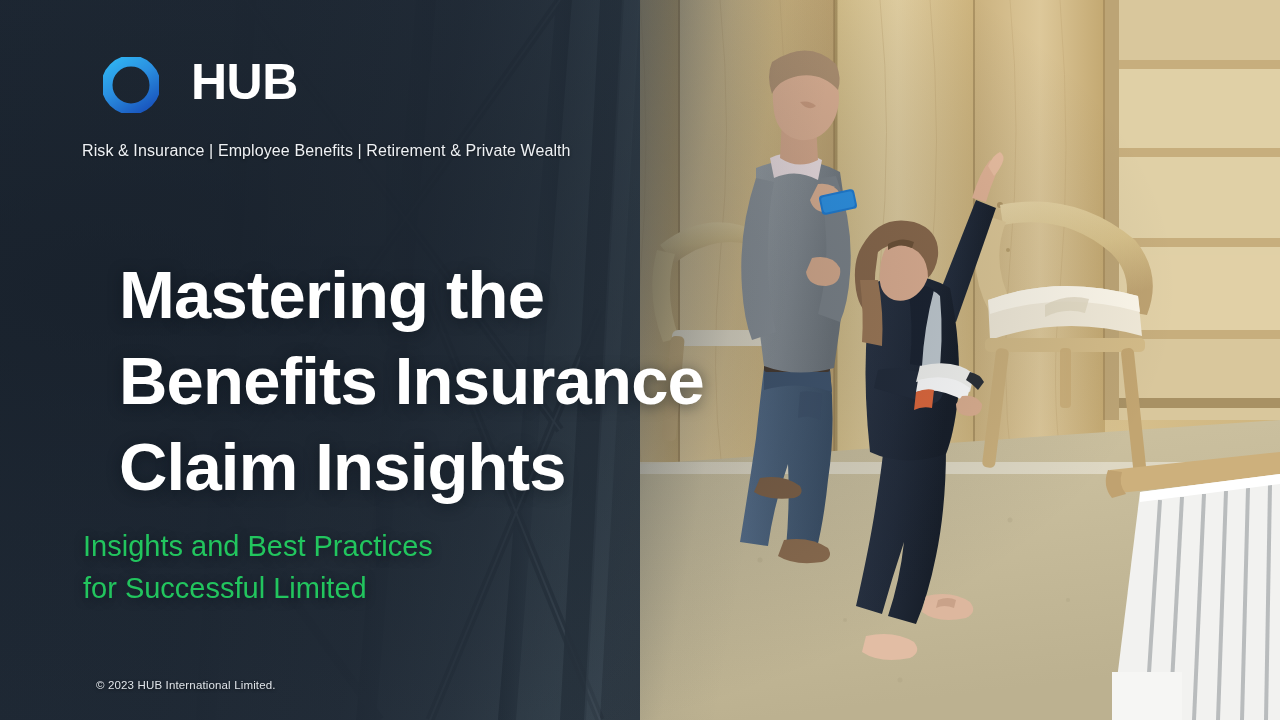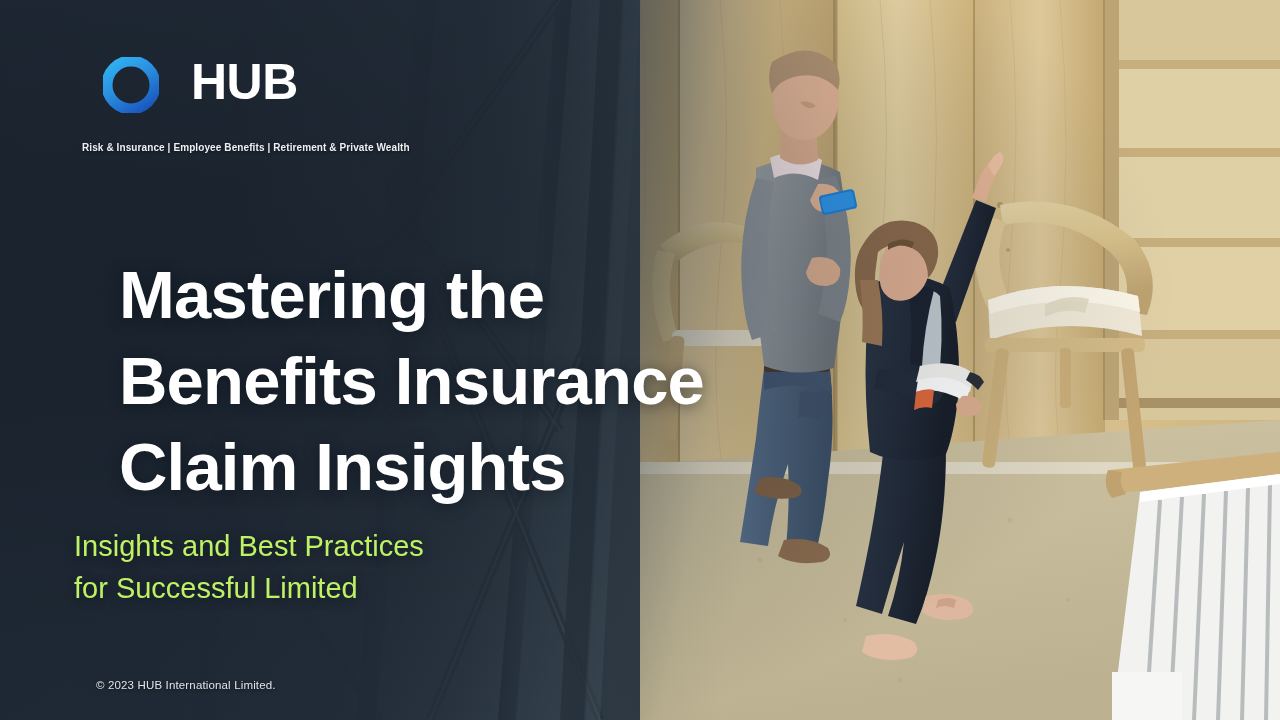--- a/index.html
+++ b/index.html
@@ -55,43 +55,43 @@
     font-size:50px;
     font-weight:bold;
     letter-spacing:-0.5px;
     line-height:1;
     font-family:"Liberation Sans", sans-serif;
   }
 
   .tagline {
     position:absolute; left:82px; top:142px;
     color:#eef1f4;
-    font-size:10px;
-    font-weight:bold;
+    font-size:16px;
+    font-weight:normal;
     letter-spacing:0.1px;
     white-space:nowrap;
     text-shadow:0 1px 3px rgba(0,0,0,0.55);
   }
 
   .title {
     position:absolute; left:83px; top:252px;
     width:700px;
     color:#ffffff;
     font-size:67px;
     font-weight:bold;
     line-height:86px;
     letter-spacing:-0.8px;
     text-shadow:0 2px 14px rgba(10,16,24,0.55);
     margin-left:36px;
   }
 
   .subtitle {
-    position:absolute; left:74px; top:525px;
+    position:absolute; left:83px; top:525px;
     width:560px;
-    color:#bef264;
+    color:#22c55e;
     font-size:29px;
     font-weight:normal;
     line-height:42px;
     letter-spacing:0px;
     text-shadow:0 2px 10px rgba(10,16,24,0.5);
   }
 
   .copyright {
     position:absolute; left:96px; top:679px;
     color:#dfe4e9;

